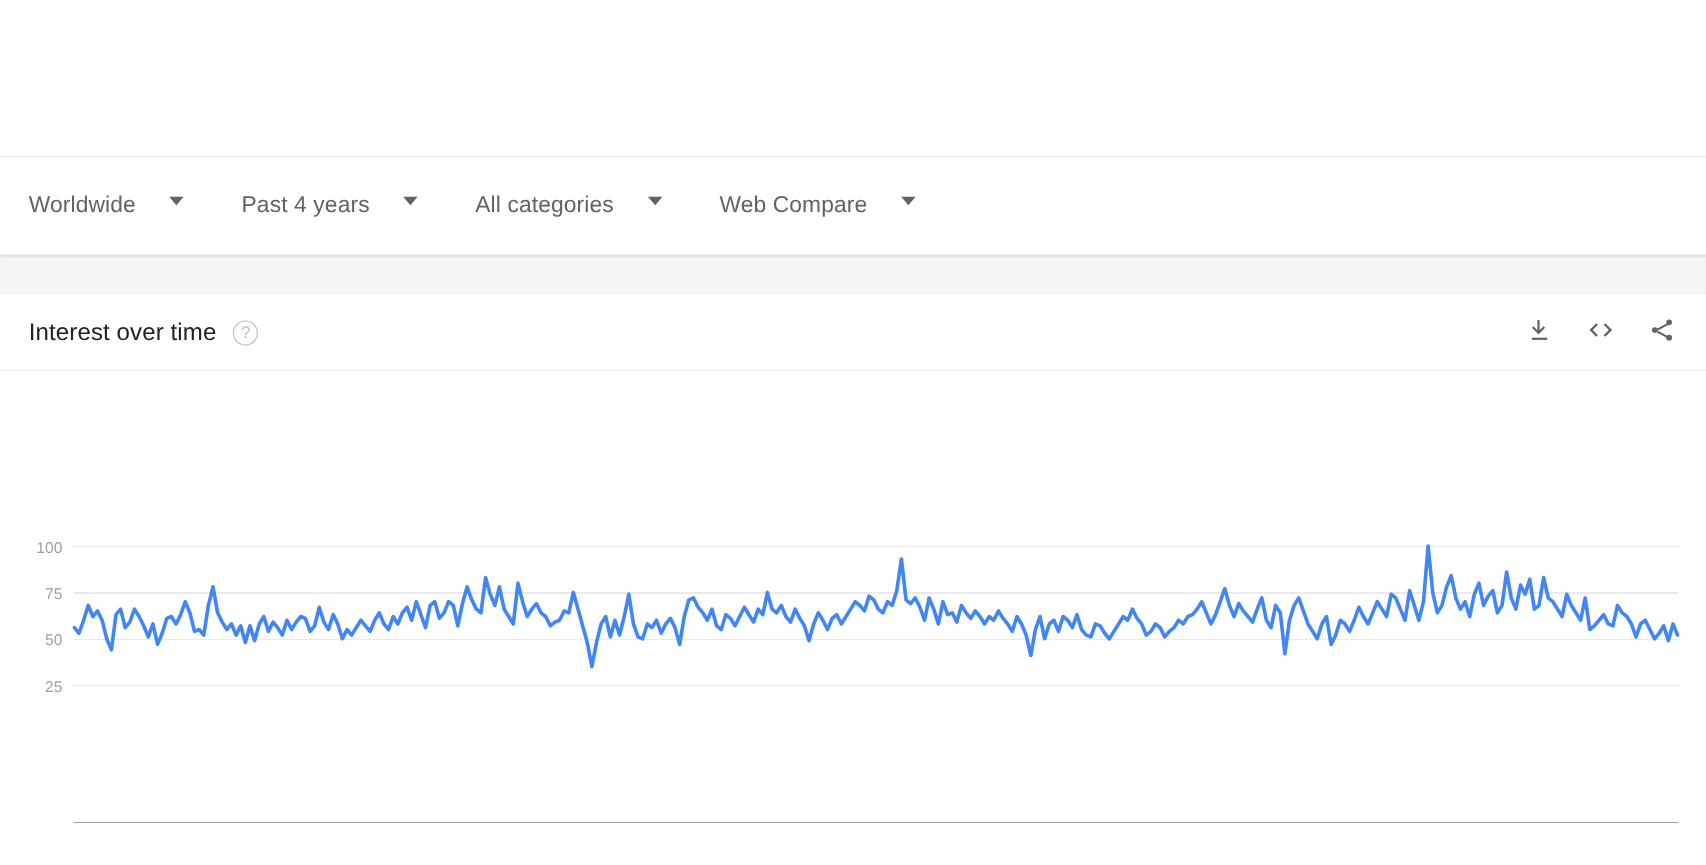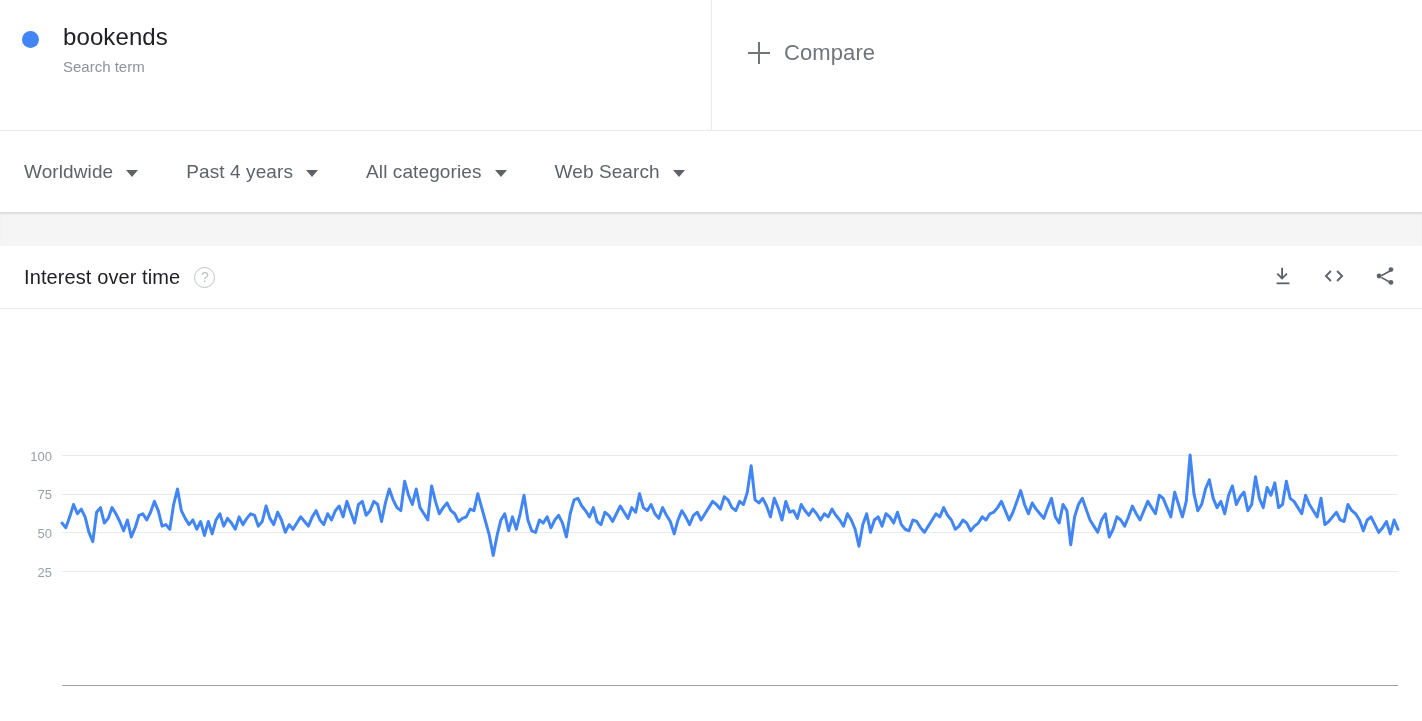--- a/index.html
+++ b/index.html
@@ -53,22 +53,22 @@
   .plus-icon::after { top: 0; left: 10px; height: 22px; width: 2px; }
   .compare-label { font-size: 22px; color: #70757a; letter-spacing: .1px; }
 
   
   .filter-bar {
     position: absolute; left: 0; top: 130px; width: 1422px; height: 82px;
     border-top: 1px solid #e8eaed;
     display: flex; align-items: center; padding-left: 24px; background: #fff;
   }
   .filter {
-    display: flex; align-items: center; cursor: pointer; margin-right: 48px;
-    background: none; border: none; padding: 0; font-family: inherit;
+    display: flex; cursor: pointer; margin-right: 48px;
+    background: none; border: none; padding: 0; font-family: inherit; gap: 15px;
   }
   .filter-label {
     font-size: 19px; color: #5f6368; letter-spacing: .1px; white-space: nowrap;
   }
   .caret {
     width: 0; height: 0; margin-left: 13px; margin-top: 3px;
     border-left: 6px solid transparent; border-right: 6px solid transparent;
     border-top: 7px solid #5f6368; flex: none;
   }
 
@@ -110,51 +110,36 @@
   .x-tick { font-size: 14px; fill: #9aa0a6; }
   .gridline { stroke: #e8eaed; stroke-width: 1; shape-rendering: crispEdges; }
   .axisline { stroke: #9aa0a6; stroke-width: 1; shape-rendering: crispEdges; }
   .series-line { fill: none; stroke-width: 3; stroke-linejoin: round; stroke-linecap: round; }
 </style>
 </head>
 <body>
 
 <div id="page">
 
-  <div class="term-bar">
-    <div class="term-cell">
-      <span class="term-dot"></span>
-      <span class="term-text">
-        <span class="term-name">bookends</span>
-        <span class="term-type">Search term</span>
-      </span>
-    </div>
-    <div class="compare-cell">
-      <button class="compare-btn">
-        <span class="plus-icon"></span>
-        <span class="compare-label">Compare</span>
-      </button>
-    </div>
-  </div>
 
   <div class="filter-bar">
     <button class="filter">
       <span class="filter-label">Worldwide</span>
       <span class="caret"></span>
     </button>
     <button class="filter">
       <span class="filter-label">Past 4 years</span>
       <span class="caret"></span>
     </button>
     <button class="filter">
       <span class="filter-label">All categories</span>
       <span class="caret"></span>
     </button>
     <button class="filter">
-      <span class="filter-label">Web Search</span>
+      <span class="filter-label">Web Compare</span>
       <span class="caret"></span>
     </button>
   </div>
 
   <div class="gap-band"></div>
 
   <div class="card">
     <div class="card-header">
       <span class="card-title">Interest over time</span>
       <span class="help-icon">?</span>

